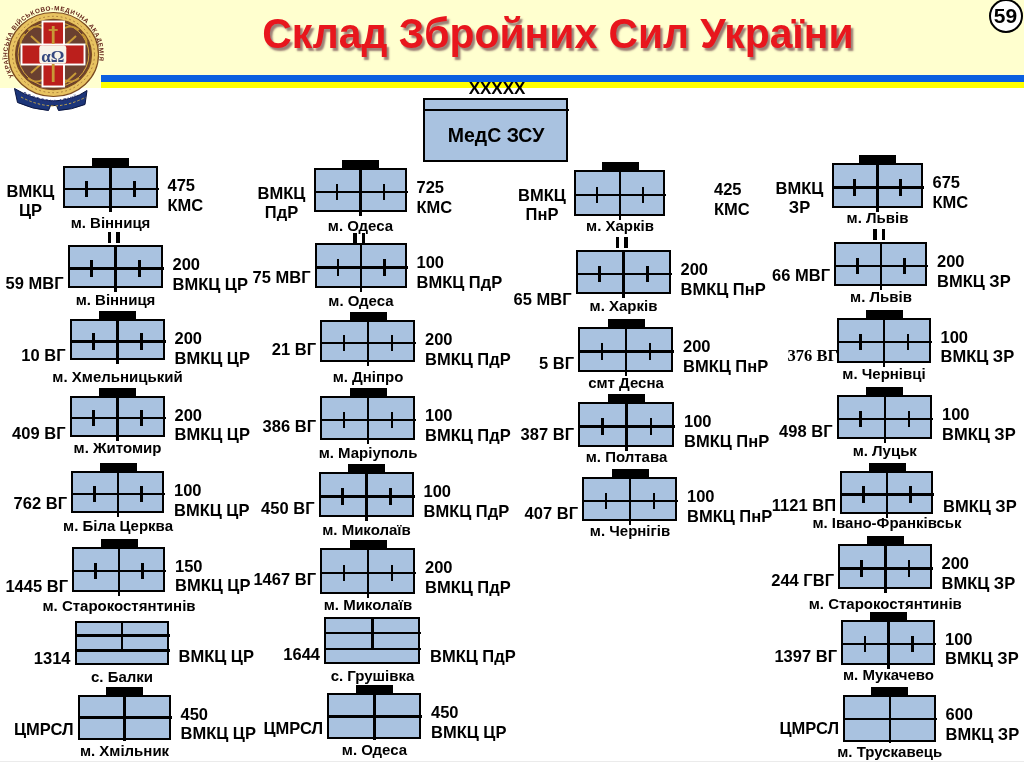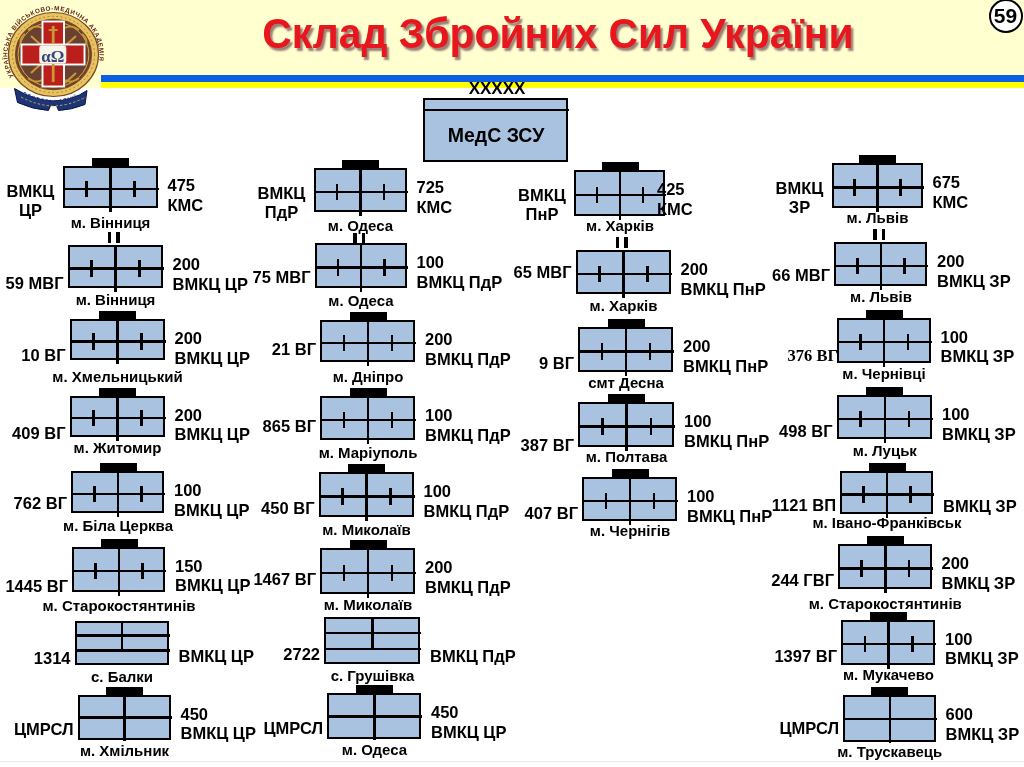--- a/index.html
+++ b/index.html
@@ -135,21 +135,21 @@
 <div class="city" style="left:218.0px;top:367.90000000000003px;">м. Дніпро</div>
 <div class="lbl rt" style="left:116px;top:340.4px;">21 ВГ</div>
 <div class="lbl" style="left:425px;top:330.3px;">200<br>ВМКЦ ПдР</div>
 <div class="bx" style="left:320px;top:396px;width:91px;height:40px;"></div>
 <div class="bar" style="left:349.5px;top:388px;"></div>
 <div class="hl" style="left:320px;top:418.825px;width:96px;"></div>
 <div class="vl" style="left:366.75px;top:396px;height:48px;"></div>
 <div class="vl" style="left:342.75px;top:411.825px;height:16.5px;"></div>
 <div class="vl" style="left:390.75px;top:411.825px;height:16.5px;"></div>
 <div class="city" style="left:218.0px;top:444.40000000000003px;">м. Маріуполь</div>
-<div class="lbl rt" style="left:116px;top:416.8px;">865 ВГ</div>
+<div class="lbl rt" style="left:116px;top:416.8px;">386 ВГ</div>
 <div class="lbl" style="left:425px;top:406.3px;">100<br>ВМКЦ ПдР</div>
 <div class="bx" style="left:318.5px;top:472px;width:91px;height:41px;"></div>
 <div class="bar" style="left:348.0px;top:464px;"></div>
 <div class="hl" style="left:318.5px;top:495.36px;width:96px;"></div>
 <div class="vl" style="left:365.25px;top:472px;height:49px;"></div>
 <div class="vl" style="left:341.25px;top:488.36px;height:16.5px;"></div>
 <div class="vl" style="left:389.25px;top:488.36px;height:16.5px;"></div>
 <div class="city" style="left:216.5px;top:521.4px;">м. Миколаїв</div>
 <div class="lbl rt" style="left:114.5px;top:498.8px;">450 ВГ</div>
 <div class="lbl" style="left:423.5px;top:482.3px;">100<br>ВМКЦ ПдР</div>
@@ -160,65 +160,65 @@
 <div class="vl" style="left:342.75px;top:564.895px;height:16.5px;"></div>
 <div class="vl" style="left:390.75px;top:564.895px;height:16.5px;"></div>
 <div class="city" style="left:218.0px;top:596.4px;">м. Миколаїв</div>
 <div class="lbl rt" style="left:116px;top:569.8px;">1467 ВГ</div>
 <div class="lbl" style="left:425px;top:558.3px;">200<br>ВМКЦ ПдР</div>
 <div class="bx" style="left:324px;top:617px;width:92px;height:43px;"></div>
 <div class="hl" style="left:324px;top:631.75px;width:97px;"></div>
 <div class="hl" style="left:324px;top:647.75px;width:97px;"></div>
 <div class="vl" style="left:371.25px;top:617px;height:32.0px;"></div>
 <div class="city" style="left:222.5px;top:667.4px;">с. Грушівка</div>
-<div class="lbl rt" style="left:120px;top:644.8px;">2722</div>
+<div class="lbl rt" style="left:120px;top:644.8px;">1644</div>
 <div class="lbl" style="left:430px;top:646.7px;">ВМКЦ ПдР</div>
 <div class="bx" style="left:327px;top:693px;width:90px;height:42px;"></div>
 <div class="bar" style="left:356.0px;top:685px;"></div>
 <div class="hl" style="left:327px;top:715.25px;width:95px;"></div>
 <div class="vl" style="left:373.25px;top:693px;height:47px;"></div>
 <div class="city" style="left:224.5px;top:741.4px;">м. Одеса</div>
 <div class="lbl rt" style="left:123px;top:718.8px;">ЦМРСЛ</div>
 <div class="lbl" style="left:431px;top:703.3px;">450<br>ВМКЦ ЦР</div>
 <div class="bx" style="left:574px;top:170px;width:87px;height:42px;"></div>
 <div class="bar" style="left:601.5px;top:162px;"></div>
 <div class="hl" style="left:574px;top:193.895px;width:92px;"></div>
 <div class="vl" style="left:618.75px;top:170px;height:50px;"></div>
 <div class="vl" style="left:595.75px;top:186.895px;height:16.5px;"></div>
 <div class="vl" style="left:641.75px;top:186.895px;height:16.5px;"></div>
 <div class="city" style="left:470.0px;top:216.9px;">м. Харків</div>
 <div class="lbl ctr" style="left:442px;top:186px;">ВМКЦ<br>ПнР</div>
-<div class="lbl" style="left:657px;top:180.3px;">425<br>КМС</div>
+<div class="lbl" style="left:714px;top:180.3px;">425<br>КМС</div>
 <div class="bx" style="left:575.5px;top:250px;width:91px;height:40px;"></div>
 <div class="ech" style="left:615.8px;top:236.8px;"></div>
 <div class="ech" style="left:624.3px;top:236.8px;"></div>
 <div class="hl" style="left:575.5px;top:272.825px;width:96px;"></div>
 <div class="vl" style="left:622.25px;top:250px;height:48px;"></div>
 <div class="vl" style="left:598.25px;top:265.825px;height:16.5px;"></div>
 <div class="vl" style="left:646.25px;top:265.825px;height:16.5px;"></div>
 <div class="city" style="left:473.5px;top:297.40000000000003px;">м. Харків</div>
-<div class="lbl rt" style="left:371.5px;top:263px;">65 МВГ</div>
+<div class="lbl rt" style="left:371.5px;top:290px;">65 МВГ</div>
 <div class="lbl" style="left:680.5px;top:260.3px;">200<br>ВМКЦ ПнР</div>
 <div class="bx" style="left:578px;top:327px;width:91px;height:40.5px;"></div>
 <div class="bar" style="left:607.5px;top:319px;"></div>
 <div class="hl" style="left:578px;top:350.0925px;width:96px;"></div>
 <div class="vl" style="left:624.75px;top:327px;height:48.5px;"></div>
 <div class="vl" style="left:600.75px;top:343.0925px;height:16.5px;"></div>
 <div class="vl" style="left:648.75px;top:343.0925px;height:16.5px;"></div>
 <div class="city" style="left:476.0px;top:374.40000000000003px;">смт Десна</div>
-<div class="lbl rt" style="left:374px;top:354.0px;">9 ВГ</div>
+<div class="lbl rt" style="left:374px;top:354.0px;">5 ВГ</div>
 <div class="lbl" style="left:683px;top:337.3px;">200<br>ВМКЦ ПнР</div>
 <div class="bx" style="left:578px;top:402px;width:92px;height:41px;"></div>
 <div class="bar" style="left:608.0px;top:394px;"></div>
 <div class="hl" style="left:578px;top:425.36px;width:97px;"></div>
 <div class="vl" style="left:625.25px;top:402px;height:49px;"></div>
 <div class="vl" style="left:601.0px;top:418.36px;height:16.5px;"></div>
 <div class="vl" style="left:649.5px;top:418.36px;height:16.5px;"></div>
 <div class="city" style="left:476.5px;top:448.40000000000003px;">м. Полтава</div>
-<div class="lbl rt" style="left:374px;top:436px;">387 ВГ</div>
+<div class="lbl rt" style="left:374px;top:425px;">387 ВГ</div>
 <div class="lbl" style="left:684px;top:412.3px;">100<br>ВМКЦ ПнР</div>
 <div class="bx" style="left:582px;top:477px;width:91px;height:40px;"></div>
 <div class="bar" style="left:611.5px;top:469px;"></div>
 <div class="hl" style="left:582px;top:499.825px;width:96px;"></div>
 <div class="vl" style="left:628.75px;top:477px;height:48px;"></div>
 <div class="vl" style="left:604.75px;top:492.825px;height:16.5px;"></div>
 <div class="vl" style="left:652.75px;top:492.825px;height:16.5px;"></div>
 <div class="city" style="left:480.0px;top:522.4px;">м. Чернігів</div>
 <div class="lbl rt" style="left:378px;top:504.0px;">407 ВГ</div>
 <div class="lbl" style="left:687px;top:487.3px;">100<br>ВМКЦ ПнР</div>

